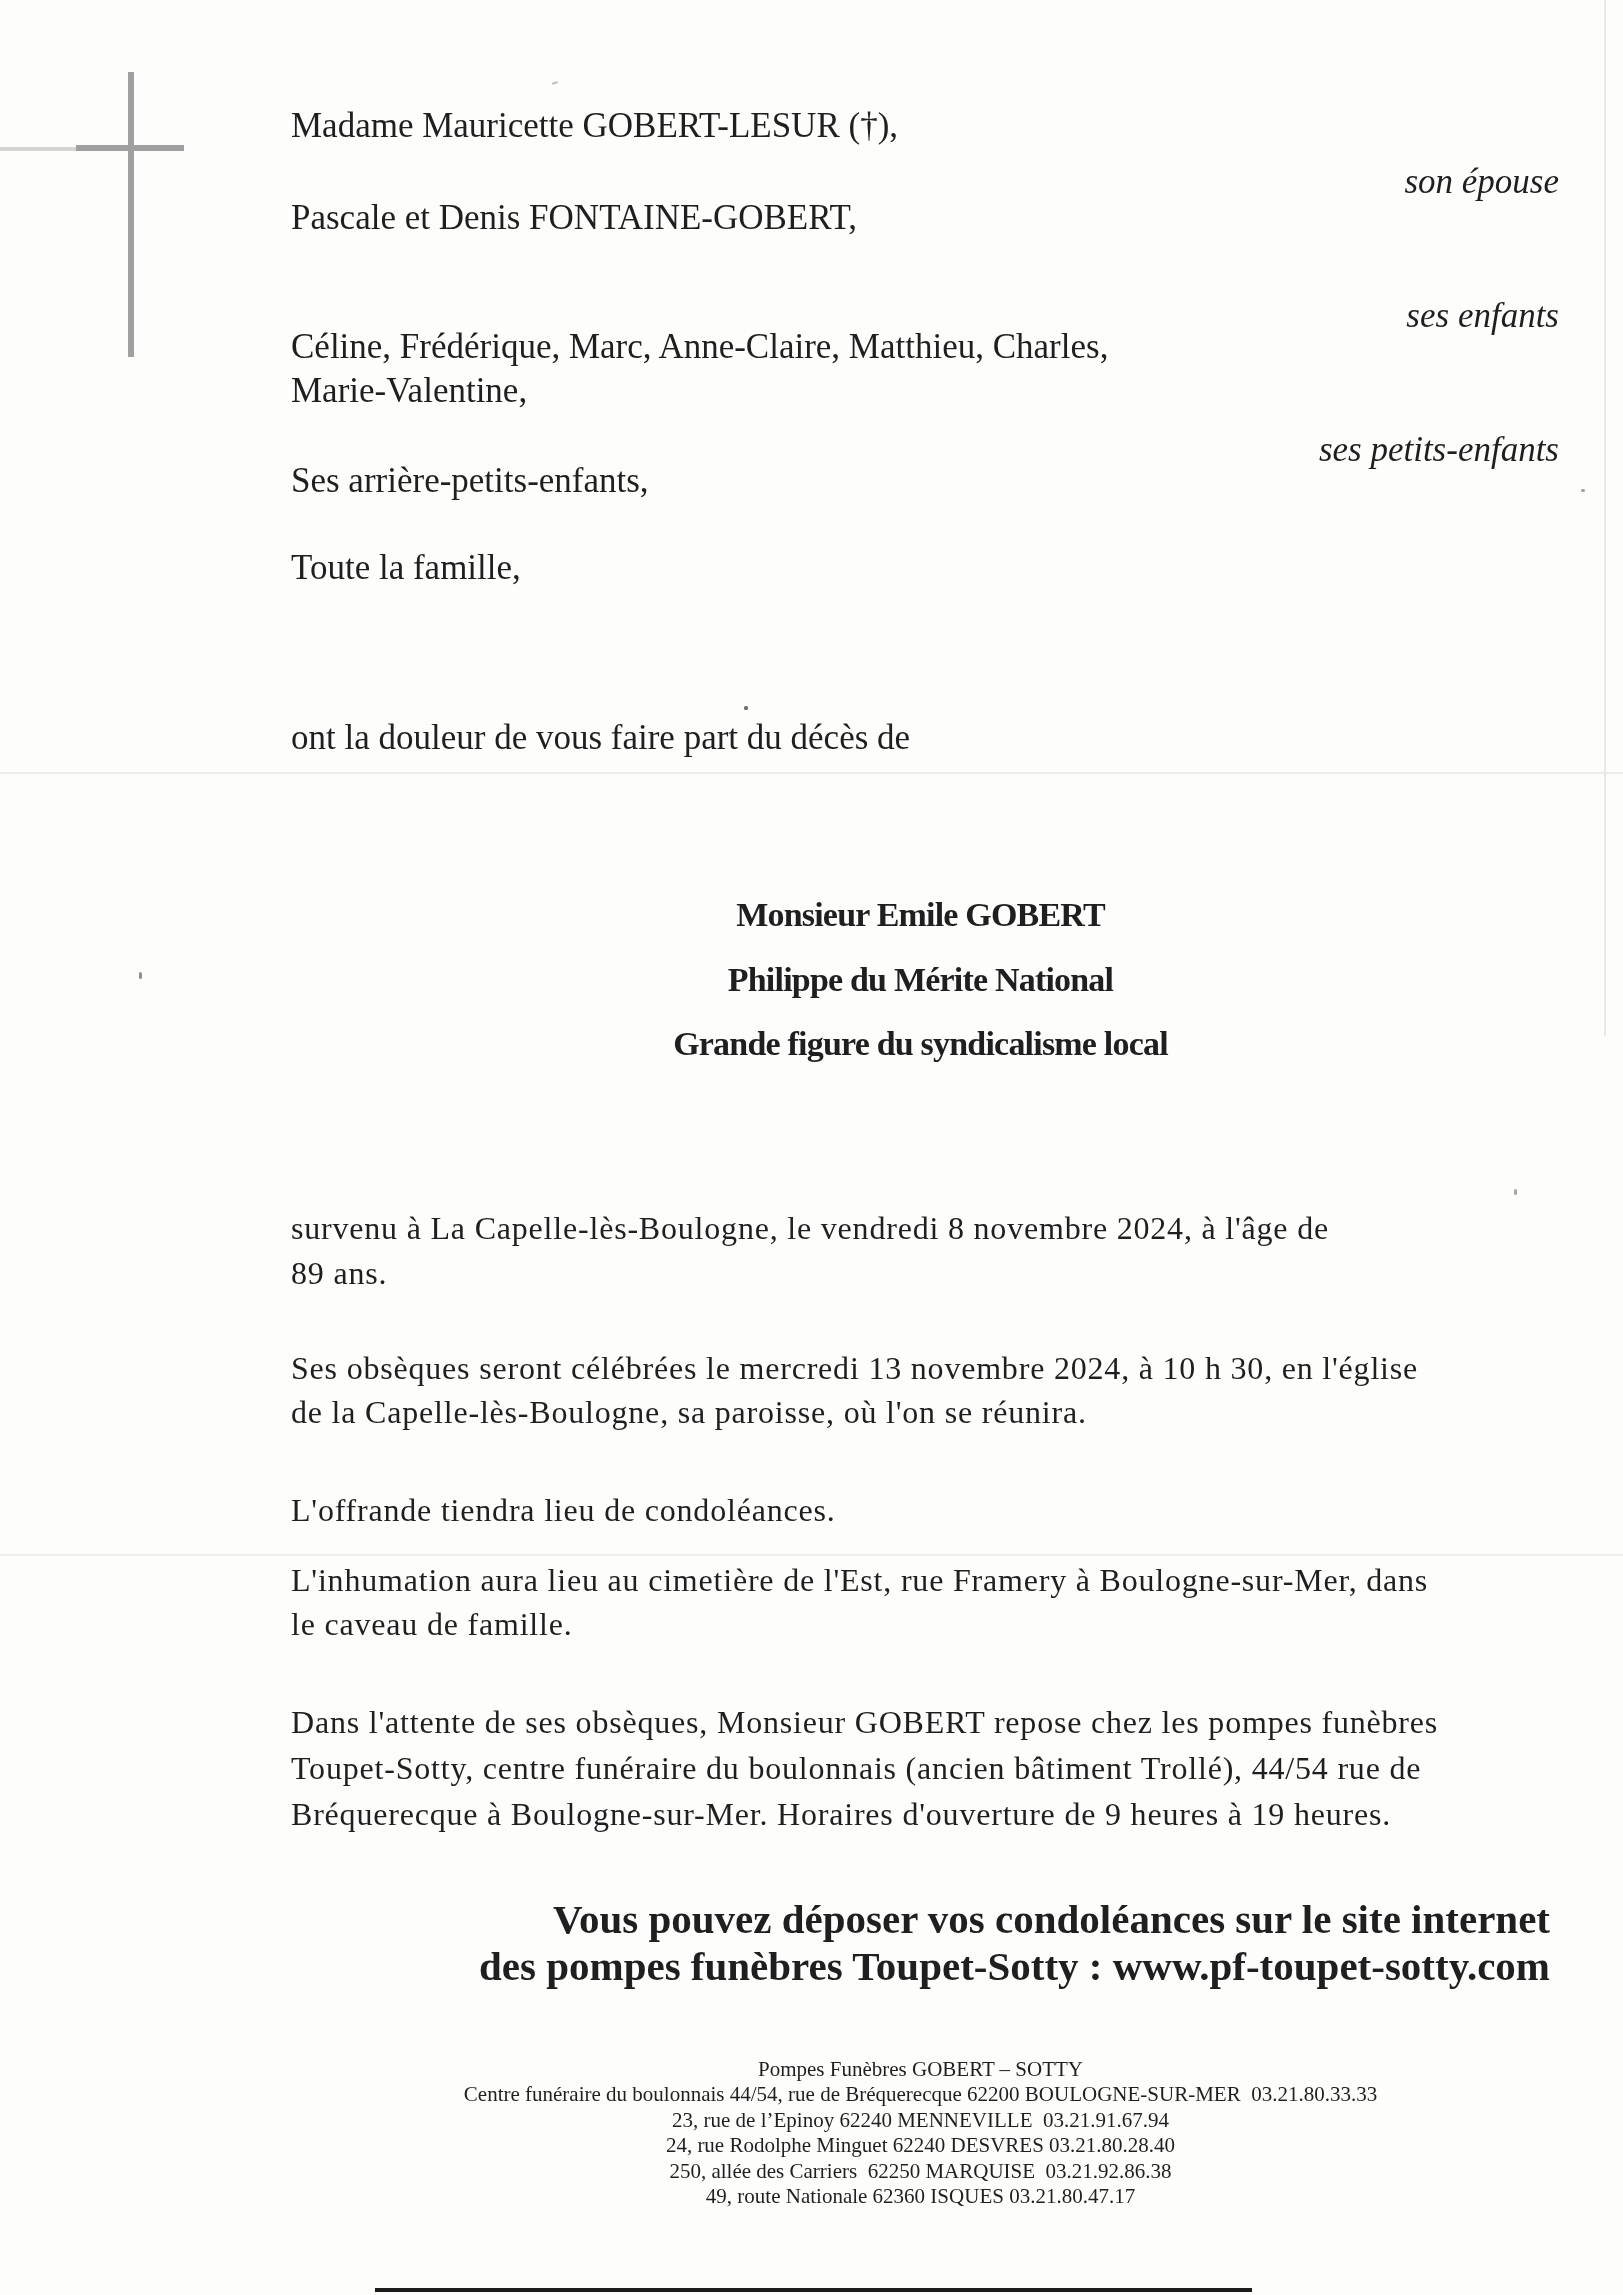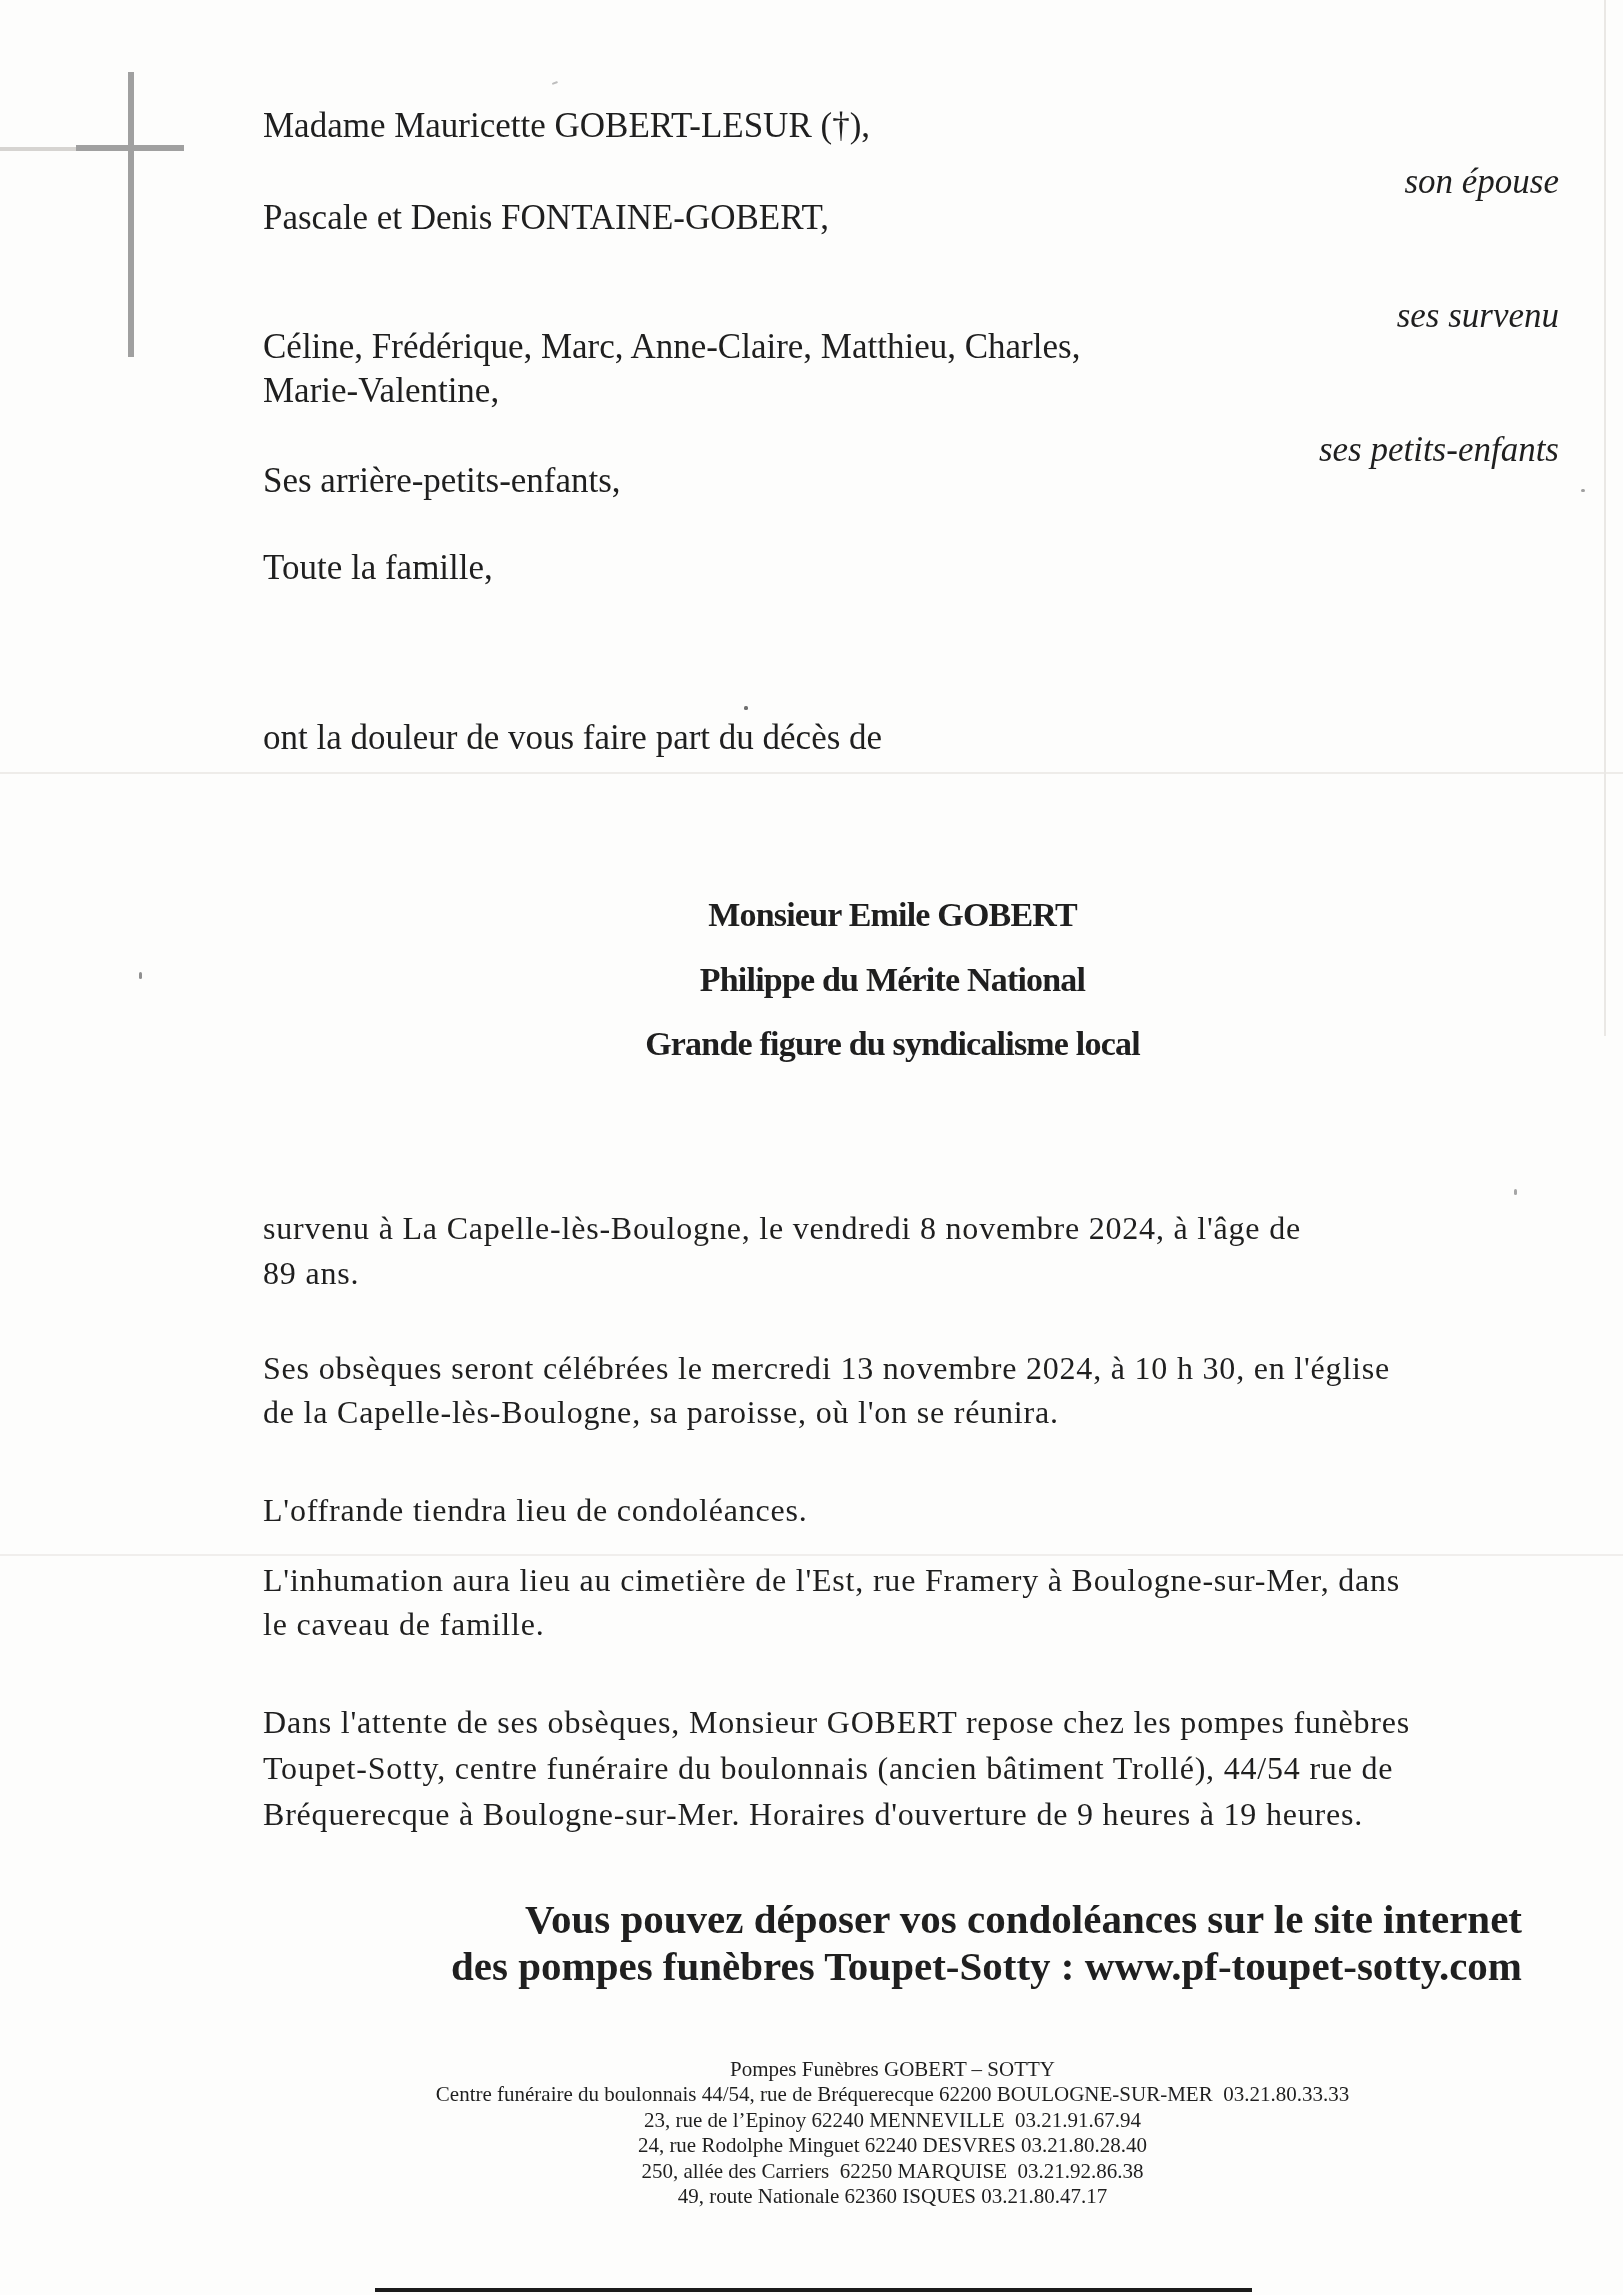--- a/index.html
+++ b/index.html
@@ -5,21 +5,21 @@
   html, body { margin: 0; padding: 0; background: #e9e9e9; }
   .page {
     position: relative;
     width: 1624px;
     height: 2295px;
     background: #fdfdfc;
     overflow: hidden;
     font-family: "Liberation Serif", "DejaVu Serif", serif;
     color: #1f1f1f;
   }
-  .line { position: absolute; white-space: pre; line-height: 1; }
+  .line { position: absolute; white-space: pre; line-height: 1; margin-left: 28px; }
 
   
   .hdr { left: 263px; font-size: 35px; }
   .role { font-style: italic; font-size: 35px; right: 65px; text-align: left; }
 
   
   .title-line {
     left: 263px; width: 1259px; text-align: center;
     font-weight: bold; font-size: 34px; letter-spacing: -0.8px;
   }
@@ -70,21 +70,21 @@
   <div class="speck speck-1"></div>
   <div class="speck speck-2"></div>
   <div class="speck speck-3"></div>
   <div class="speck speck-4"></div>
   <div class="speck speck-5"></div>
 
   <div class="line hdr" style="top:108px">Madame Mauricette GOBERT-LESUR (†),</div>
   <div class="line role" style="top:164px">son épouse</div>
 
   <div class="line hdr" style="top:200px">Pascale et Denis FONTAINE-GOBERT,</div>
-  <div class="line role" style="top:298px">ses survenu</div>
+  <div class="line role" style="top:298px">ses enfants</div>
 
   <div class="line hdr" style="top:329px">Céline, Frédérique, Marc, Anne-Claire, Matthieu, Charles,</div>
   <div class="line hdr" style="top:373px">Marie-Valentine,</div>
   <div class="line role" style="top:432px">ses petits-enfants</div>
 
   <div class="line hdr" style="top:463px">Ses arrière-petits-enfants,</div>
   <div class="line hdr" style="top:550px">Toute la famille,</div>
 
   <div class="line hdr" style="top:720px">ont la douleur de vous faire part du décès de</div>
 

